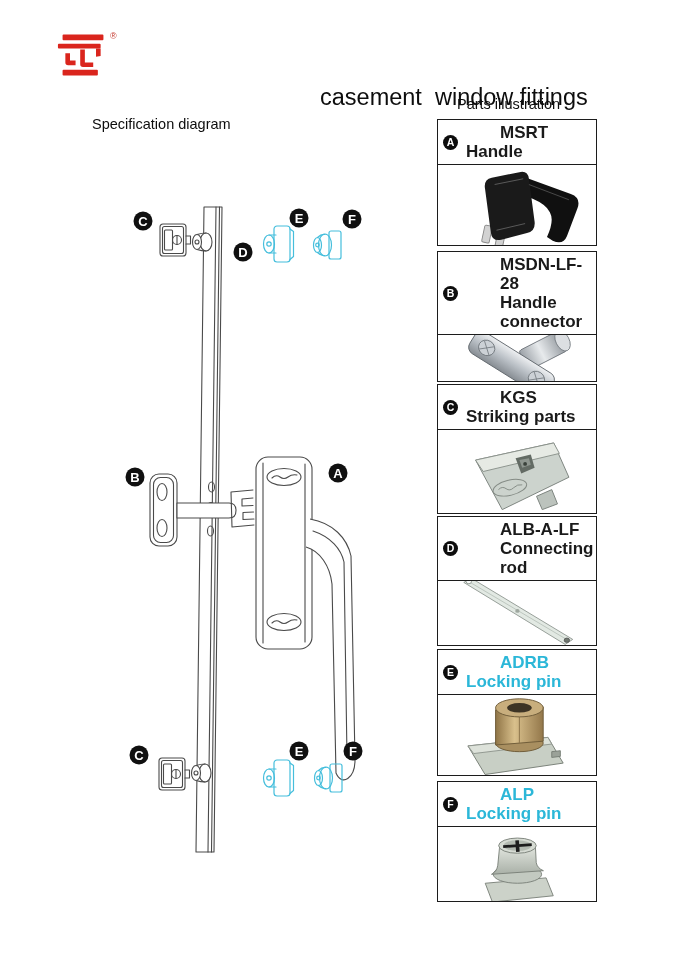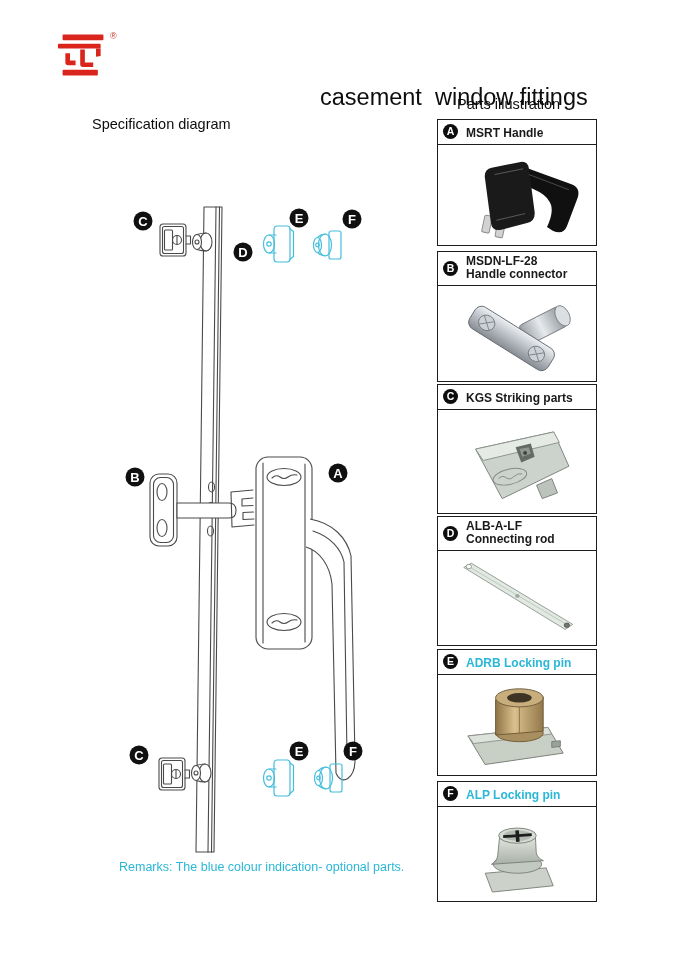--- a/index.html
+++ b/index.html
@@ -26,21 +26,21 @@
   
   .parts-col{position:absolute;left:437px;top:119px;width:163px;height:790px;}
   .part-box{position:absolute;left:0;width:160px;border:1.5px solid #1c1c1c;
             background:#fff;box-sizing:border-box;display:flex;flex-direction:column;}
   .part-header{border-bottom:1.5px solid #1c1c1c;display:flex;align-items:center;
                padding:3px 5px;}
   .part-badge{flex:0 0 auto;width:15px;height:15px;border-radius:50%;background:#0d0d0d;
               color:#fff;font-size:10.5px;font-weight:bold;line-height:15px;
               text-align:center;margin-right:8px;}
   .part-names{line-height:1.12;}
-  .part-name{font-size:12px;font-weight:bold;color:#1a1a1a;}
+  .part-name{font-size:17px;font-weight:bold;color:#1a1a1a;margin-left:34px;}
   .part-box.optional .part-name{color:#2bb7d8;}
   .part-img{flex:1;display:flex;align-items:center;justify-content:center;overflow:hidden;}
   .part-img svg{display:block;}
 
   .box-a{top:0;height:127px;}
   .box-b{top:132px;height:131px;}
   .box-c{top:265px;height:130px;}
   .box-d{top:397px;height:130px;}
   .box-e{top:530px;height:127px;}
   .box-f{top:662px;height:121px;}
@@ -316,15 +316,14 @@
           <ellipse cx="80" cy="32" rx="15.5" ry="6" fill="#b3bab1"></ellipse>
           <g transform="rotate(-4 80 32)">
             <path d="M64,30.5 h32 v3 h-32 z M78,26 h4 v13 h-4 z" fill="#1d1d1d"></path>
           </g>
         </svg>
       </div>
     </div>
 
   </div>
 
-  <div class="remarks">Remarks: The blue colour indication- optional parts.</div>
 
 </div>
 
 </body></html>

